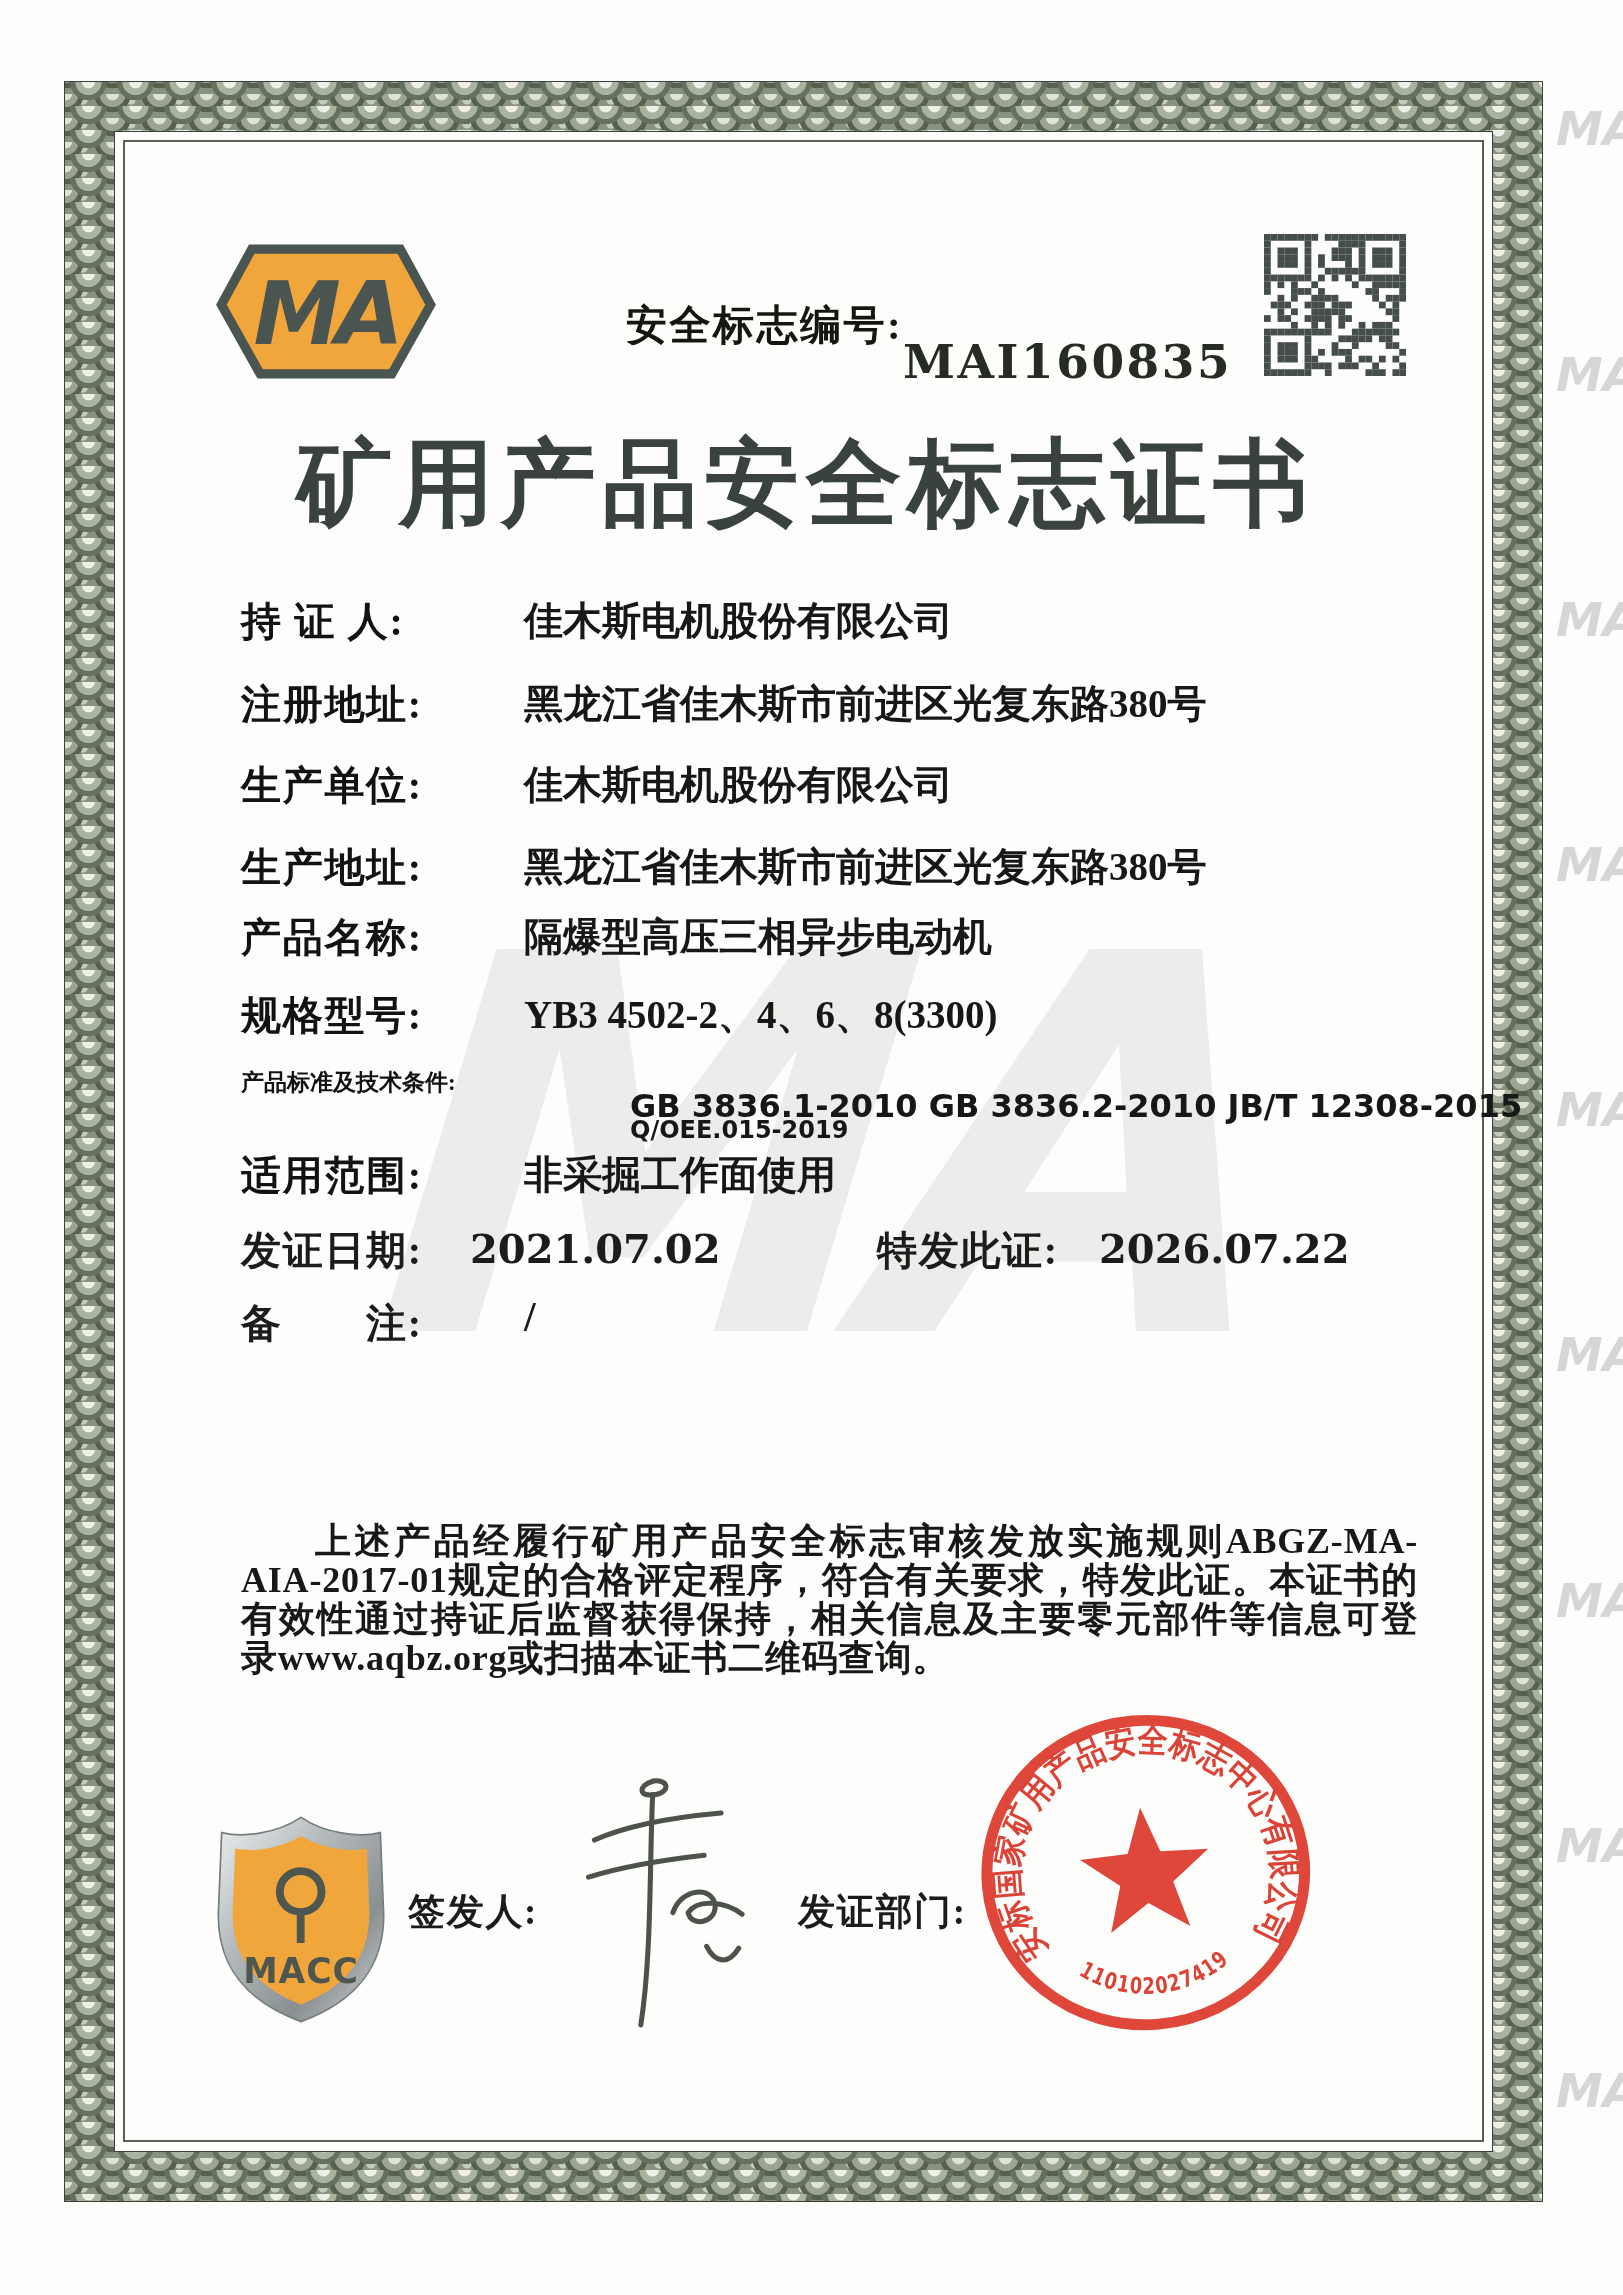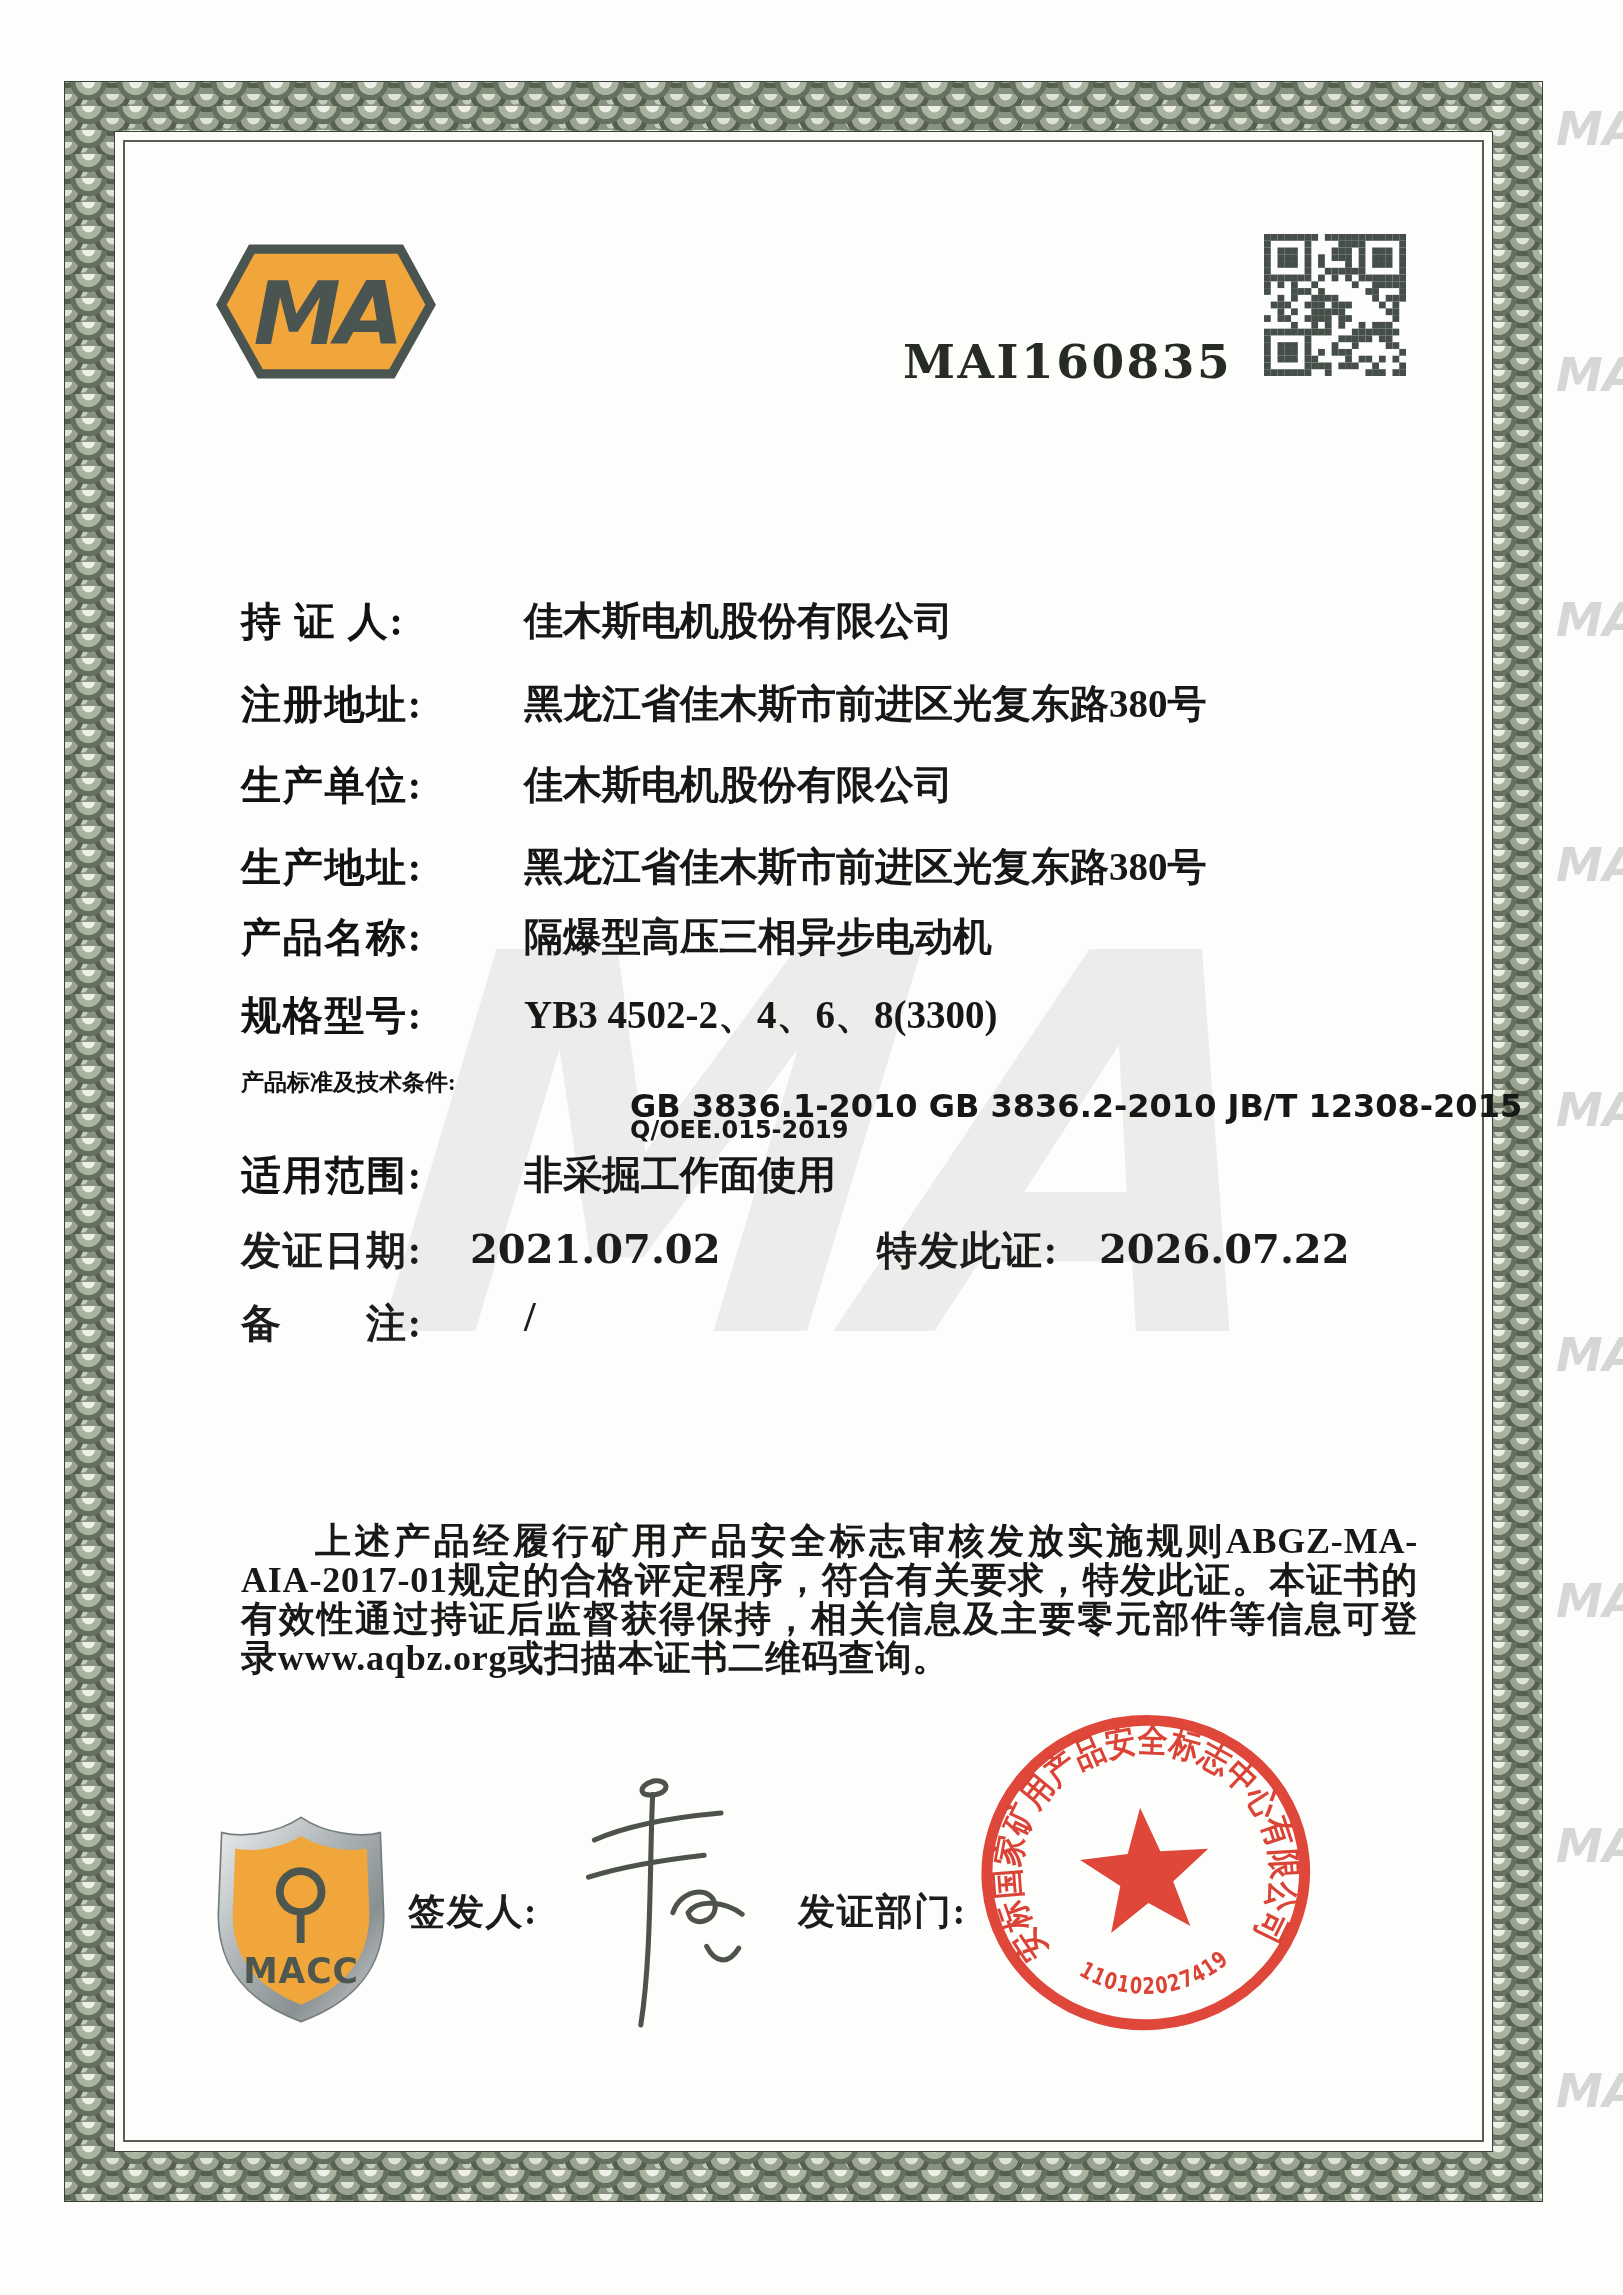--- a/index.html
+++ b/index.html
@@ -106,20 +106,21 @@
       <div class="ghost-ma" style="top: 1573px;">MA</div>
       <div class="ghost-ma" style="top: 1818px;">MA</div>
       <div class="ghost-ma" style="top: 2063px;">MA</div>
     </div>
 
   <svg class="ma-badge" viewBox="0 0 260 160">
     <polygon points="42,6 218,6 254,72 208,154 52,154 6,72" fill="#F1A63C" stroke="#4A5450" stroke-width="11"></polygon>
     <text x="130" y="118" text-anchor="middle" font-family="DejaVu Sans, sans-serif" font-style="italic" font-weight="900" font-size="104" letter-spacing="-6" fill="#4A5450">MA</text>
   </svg>
 
+  <div class="header-label">安全标志编号:</div>
   <div class="header-number">MAI160835</div>
 
   <svg class="qr" id="qr-svg" viewBox="0 0 21 21">
       <rect x="0" y="0" width="1" height="1" fill="#454e49"></rect>
       <rect x="1" y="0" width="1" height="1" fill="#454e49"></rect>
       <rect x="2" y="0" width="1" height="1" fill="#454e49"></rect>
       <rect x="3" y="0" width="1" height="1" fill="#454e49"></rect>
       <rect x="4" y="0" width="1" height="1" fill="#454e49"></rect>
       <rect x="5" y="0" width="1" height="1" fill="#454e49"></rect>
       <rect x="6" y="0" width="1" height="1" fill="#454e49"></rect>
@@ -348,20 +349,21 @@
       <rect x="5" y="20" width="1" height="1" fill="#454e49"></rect>
       <rect x="6" y="20" width="1" height="1" fill="#454e49"></rect>
       <rect x="9" y="20" width="1" height="1" fill="#454e49"></rect>
       <rect x="15" y="20" width="1" height="1" fill="#454e49"></rect>
       <rect x="16" y="20" width="1" height="1" fill="#454e49"></rect>
       <rect x="17" y="20" width="1" height="1" fill="#454e49"></rect>
       <rect x="19" y="20" width="1" height="1" fill="#454e49"></rect>
       <rect x="20" y="20" width="1" height="1" fill="#454e49"></rect>
     </svg>
 
+  <div class="cert-title">矿用产品安全标志证书</div>
 
   <div class="row r1">
     <span class="lbl">持 证 人:</span>
     <span class="val">佳木斯电机股份有限公司</span>
   </div>
   <div class="row r2">
     <span class="lbl">注册地址:</span>
     <span class="val">黑龙江省佳木斯市前进区光复东路380号</span>
   </div>
   <div class="row r3">

